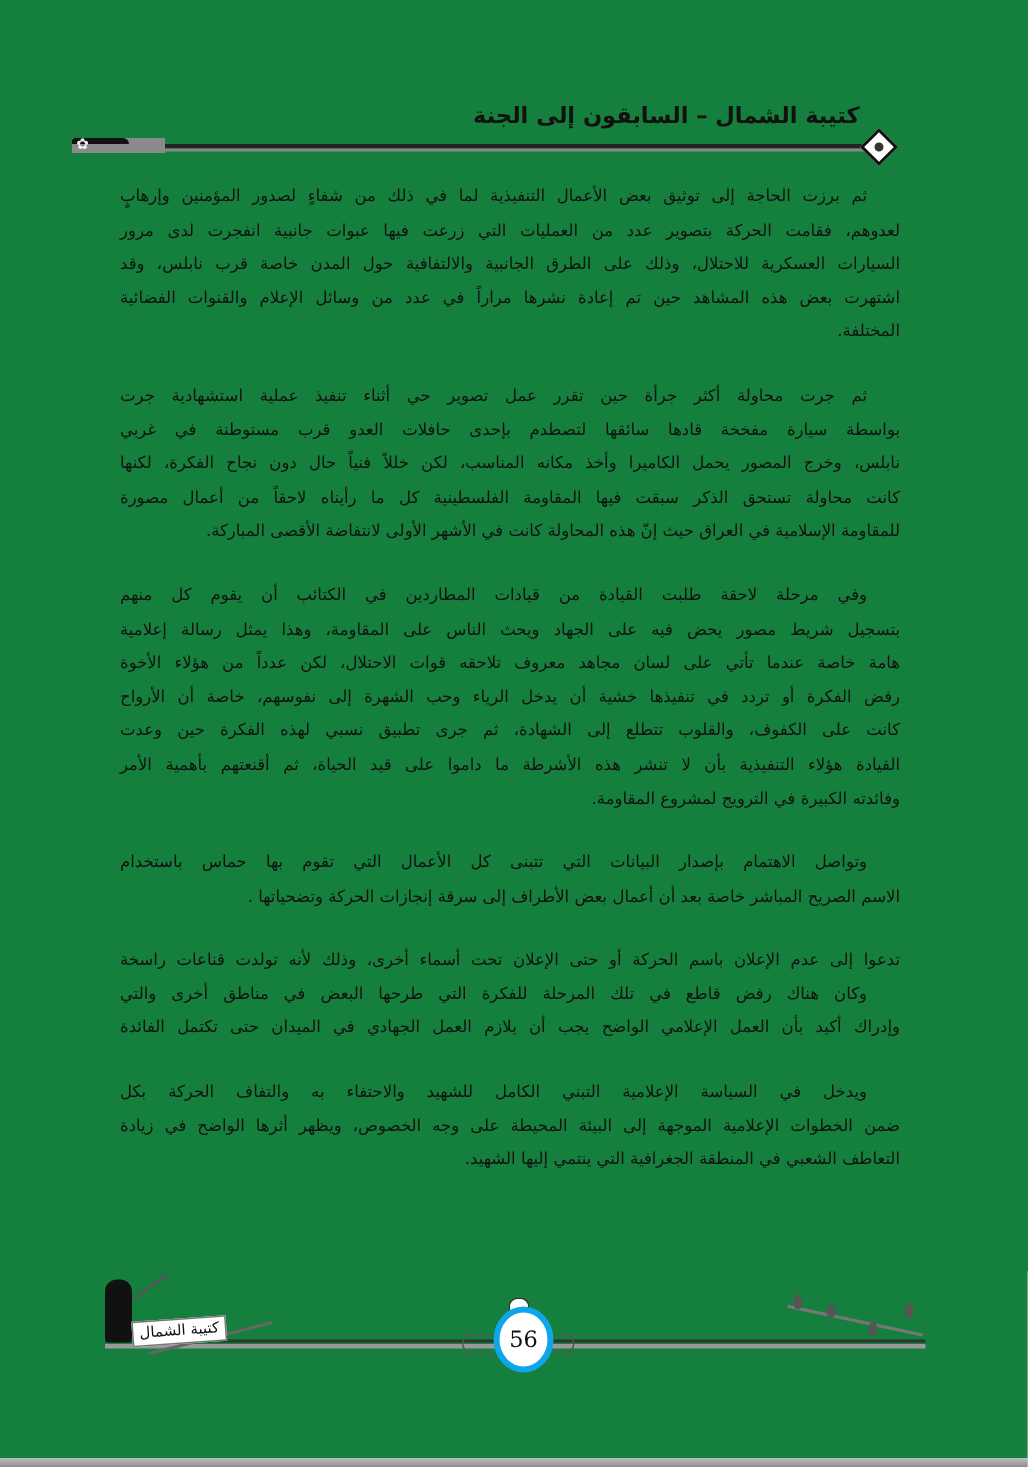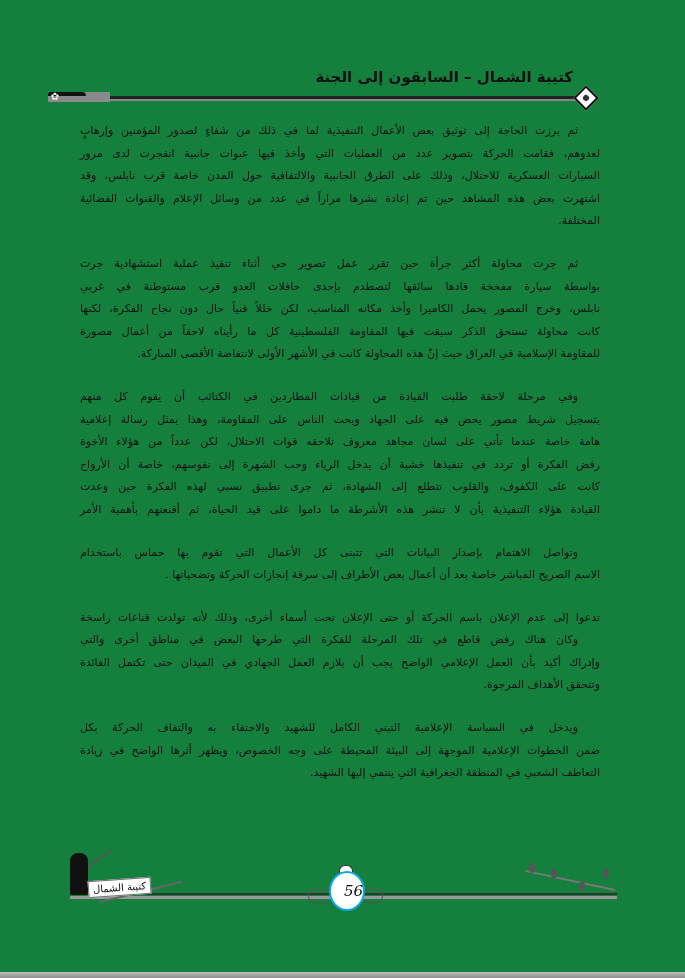--- a/index.html
+++ b/index.html
@@ -23,21 +23,21 @@
   .para { margin:0; text-indent:22px; }
   .para + .para { margin-top:20px; }
   .line { display:block; text-align-last:justify; text-indent:0; white-space:nowrap; }
   .line.last { text-align-last:right; }
   .line.first { padding-right:22px; }
 
   
   .footer { position:absolute; left:0; top:845px; width:685px; height:70px; }
   .footer-rule { position:absolute; left:70px; right:68px; top:48px; height:2px; background:#333; }
   .footer-rule2 { position:absolute; left:70px; right:68px; top:51px; height:3px; background:#999; }
-  .page-medallion { position:absolute; left:329px; top:26px; width:32px; height:36px; border:2px solid #0ea5e9; border-radius:50%; background:#fff; text-align:right; line-height:36px; font-family:"DejaVu Serif", serif; font-size:15px; color:#111;font-style:italic; }
+  .page-medallion { position:absolute; left:329px; top:26px; width:32px; height:36px; border:4px solid #0ea5e9; border-radius:50%; background:#fff; text-align:center; line-height:36px; font-family:"DejaVu Serif", serif; font-size:15px; color:#111; }
   .medallion-crown { position:absolute; left:339px; top:20px; width:12px; height:8px; border:1.5px solid #333; border-bottom:none; border-radius:6px 6px 0 0; background:#fff; }
   .medallion-scroll-l { position:absolute; left:308px; top:44px; width:20px; height:12px; border:1.5px solid #555; border-right:none; border-radius:10px 0 0 10px; }
   .medallion-scroll-r { position:absolute; left:362px; top:44px; width:20px; height:12px; border:1.5px solid #555; border-left:none; border-radius:0 10px 10px 0; }
   .brand-label { position:absolute; left:88px; top:34px; direction:rtl; font-family:"DejaVu Sans", sans-serif; font-size:10px; color:#111; background:#fff; padding:2px 4px; border:1px solid #777; transform:rotate(-4deg); }
   .fighter { position:absolute; left:70px; top:8px; width:18px; height:42px; background:#111; border-radius:8px 8px 3px 3px; }
   .branch-l { position:absolute; left:86px; top:12px; width:28px; height:2px; background:#555; transform:rotate(-35deg); }
   .branch-l2 { position:absolute; left:98px; top:46px; width:85px; height:2px; background:#666; transform:rotate(-14deg); }
   .floral-r { position:absolute; right:70px; top:10px; width:100px; height:44px; }
   .floral-r .stem { position:absolute; right:0; top:34px; width:92px; height:2px; background:#777; transform:rotate(12deg); transform-origin:right; }
   .floral-r .bud { position:absolute; width:6px; height:10px; background:#555; border-radius:50%; }
@@ -53,49 +53,49 @@
     <div class="header-rule2"></div>
     <div class="header-tab"></div>
     <div class="header-tab-top"></div>
     <div class="header-flower">✿</div>
     <div class="header-diamond"></div>
   </div>
 
   <div class="content">
     <div class="para">
       <span class="line first">ثم برزت الحاجة إلى توثيق بعض الأعمال التنفيذية لما في ذلك من شفاءٍ لصدور المؤمنين وإرهابٍ</span>
-      <span class="line">لعدوهم، فقامت الحركة بتصوير عدد من العمليات التي وأخذ فيها عبوات جانبية انفجرت لدى مرور</span>
+      <span class="line">لعدوهم، فقامت الحركة بتصوير عدد من العمليات التي زرعت فيها عبوات جانبية انفجرت لدى مرور</span>
       <span class="line">السيارات العسكرية للاحتلال، وذلك على الطرق الجانبية والالتفافية حول المدن خاصة قرب نابلس، وقد</span>
       <span class="line">اشتهرت بعض هذه المشاهد حين تم إعادة نشرها مراراً في عدد من وسائل الإعلام والقنوات الفضائية</span>
       <span class="line last">المختلفة.</span>
     </div>
     <div class="para">
       <span class="line first">ثم جرت محاولة أكثر جرأة حين تقرر عمل تصوير حي أثناء تنفيذ عملية استشهادية جرت</span>
       <span class="line">بواسطة سيارة مفخخة قادها سائقها لتصطدم بإحدى حافلات العدو قرب مستوطنة في غربي</span>
       <span class="line">نابلس، وخرج المصور يحمل الكاميرا وأخذ مكانه المناسب، لكن خللاً فنياً حال دون نجاح الفكرة، لكنها</span>
       <span class="line">كانت محاولة تستحق الذكر سبقت فيها المقاومة الفلسطينية كل ما رأيناه لاحقاً من أعمال مصورة</span>
       <span class="line last">للمقاومة الإسلامية في العراق حيث إنّ هذه المحاولة كانت في الأشهر الأولى لانتفاضة الأقصى المباركة.</span>
     </div>
     <div class="para">
       <span class="line first">وفي مرحلة لاحقة طلبت القيادة من قيادات المطاردين في الكتائب أن يقوم كل منهم</span>
       <span class="line">بتسجيل شريط مصور يحض فيه على الجهاد ويحث الناس على المقاومة، وهذا يمثل رسالة إعلامية</span>
       <span class="line">هامة خاصة عندما تأتي على لسان مجاهد معروف تلاحقه قوات الاحتلال، لكن عدداً من هؤلاء الأخوة</span>
       <span class="line">رفض الفكرة أو تردد في تنفيذها خشية أن يدخل الرياء وحب الشهرة إلى نفوسهم، خاصة أن الأرواح</span>
       <span class="line">كانت على الكفوف، والقلوب تتطلع إلى الشهادة، ثم جرى تطبيق نسبي لهذه الفكرة حين وعدت</span>
       <span class="line">القيادة هؤلاء التنفيذية بأن لا تنشر هذه الأشرطة ما داموا على قيد الحياة، ثم أقنعتهم بأهمية الأمر</span>
+      <span class="line last">وفائدته الكبيرة في الترويج لمشروع المقاومة.</span>
     </div>
     <div class="para">
       <span class="line first">وتواصل الاهتمام بإصدار البيانات التي تتبنى كل الأعمال التي تقوم بها حماس باستخدام</span>
       <span class="line last">الاسم الصريح المباشر خاصة بعد أن أعمال بعض الأطراف إلى سرقة إنجازات الحركة وتضحياتها .</span>
     </div>
     <div class="para">
       <span class="line">تدعوا إلى عدم الإعلان باسم الحركة أو حتى الإعلان تحت أسماء أخرى، وذلك لأنه تولدت قناعات راسخة</span>
       <span class="line first">وكان هناك رفض قاطع في تلك المرحلة للفكرة التي طرحها البعض في مناطق أخرى والتي</span>
       <span class="line">وإدراك أكيد بأن العمل الإعلامي الواضح يجب أن يلازم العمل الجهادي في الميدان حتى تكتمل الفائدة</span>
-      <span class="line last">وتتحقق الأهداف المرجوة.</span>
     </div>
     <div class="para">
       <span class="line first">ويدخل في السياسة الإعلامية التبني الكامل للشهيد والاحتفاء به والتفاف الحركة بكل</span>
       <span class="line">ضمن الخطوات الإعلامية الموجهة إلى البيئة المحيطة على وجه الخصوص، ويظهر أثرها الواضح في زيادة</span>
       <span class="line last">التعاطف الشعبي في المنطقة الجغرافية التي ينتمي إليها الشهيد.</span>
     </div>
   </div>
 
   <div class="footer">
     <div class="footer-rule"></div>

